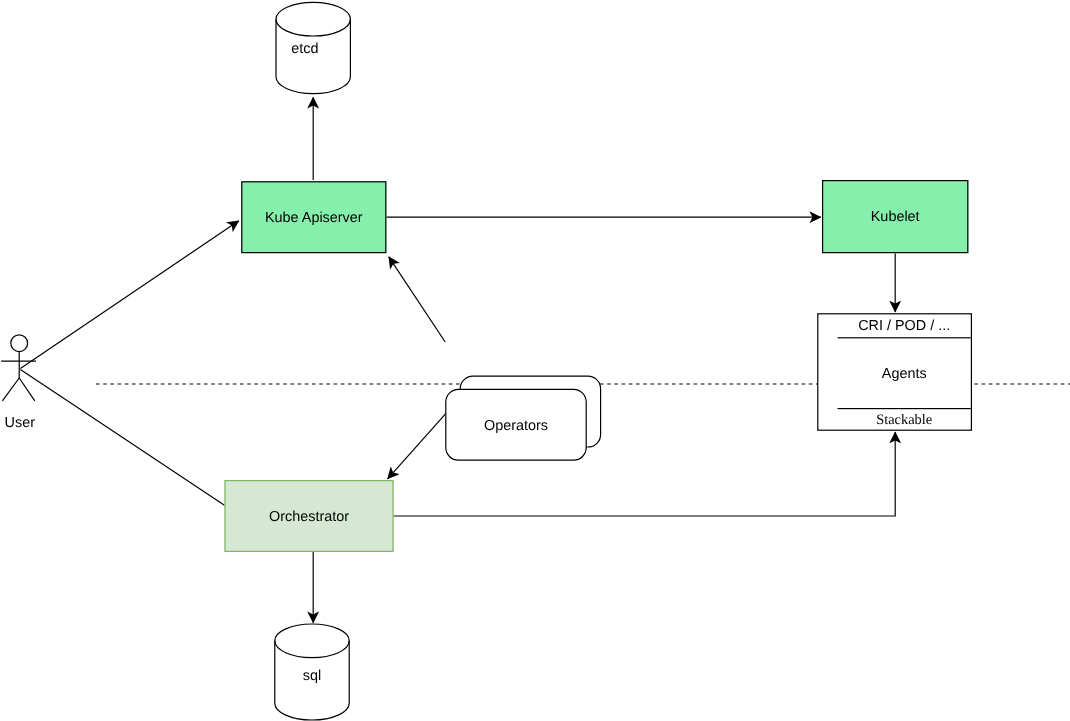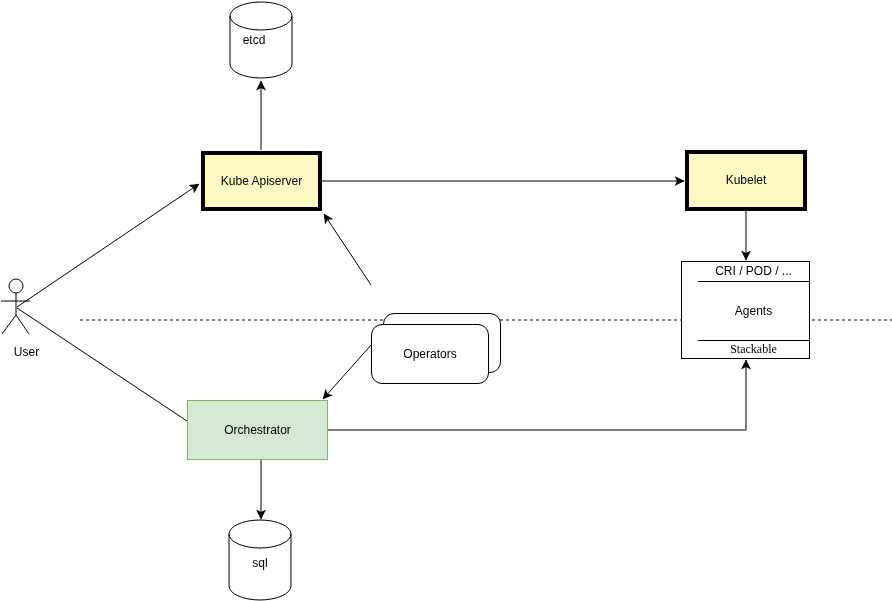--- a/index.html
+++ b/index.html
@@ -16,21 +16,21 @@
   svg.layer { position: absolute; left: 0; top: 0; }
   .node {
     position: absolute;
     box-sizing: border-box;
     display: flex;
     align-items: center;
     justify-content: center;
     text-align: center;
     line-height: 1.2;
   }
-  .node-red   { background: #fef9c3; border: 4px solid #000000; }
+  .node-red   { background: #86efac; border: 1px solid #000000; }
   .node-green { background: #d5e8d4; border: 1px solid #82b366; }
   .node-plain { background: #ffffff; border: 1px solid #000000; }
   .rounded    { border-radius: 11px; margin-top: 39px; }
 
   #kube-apiserver { left: 201px; top: 151px; width: 121px; height: 60px; }
   #kubelet        { left: 685px; top: 150px; width: 122px; height: 61px; }
   #orchestrator   { left: 187px; top: 400px; width: 141px; height: 60px; }
 
   #operators-back  { left: 383px; top: 274px; width: 118px; height: 60px; }
   #operators-front { left: 371px; top: 285px; width: 118px; height: 60px; }
@@ -43,21 +43,21 @@
     display: flex; align-items: center; justify-content: center;
     box-sizing: border-box;
   }
   .stack-header { height: 20px; border-bottom: 1px solid #000000; }
   .stack-body   { flex: 1; }
   .stack-footer { height: 18px; border-top: 1px solid #000000; font-family: Liberation Serif, serif; }
 
   .shape-label { position: absolute; text-align: center; }
   #etcd-label  { left: 230px; top: 33px;  width: 48px; }
   #sql-label   { left: 229px; top: 556px; width: 62px; }
-  #user-label  { left: 0px;   top: 345px; width: 33px; margin-left: 10px; }
+  #user-label  { left: 0px;   top: 345px; width: 33px; }
 </style>
 </head>
 <body>
 
 <div class="canvas">
 
   <svg class="layer" width="892" height="601" viewBox="0 0 892 601">
     <defs>
       <marker id="arrow" viewBox="0 0 10 10" refX="9.5" refY="5" markerWidth="10" markerHeight="10" orient="auto">
         <path d="M0,0 L10,5 L0,10 L2.5,5 Z" fill="#000000"></path>

